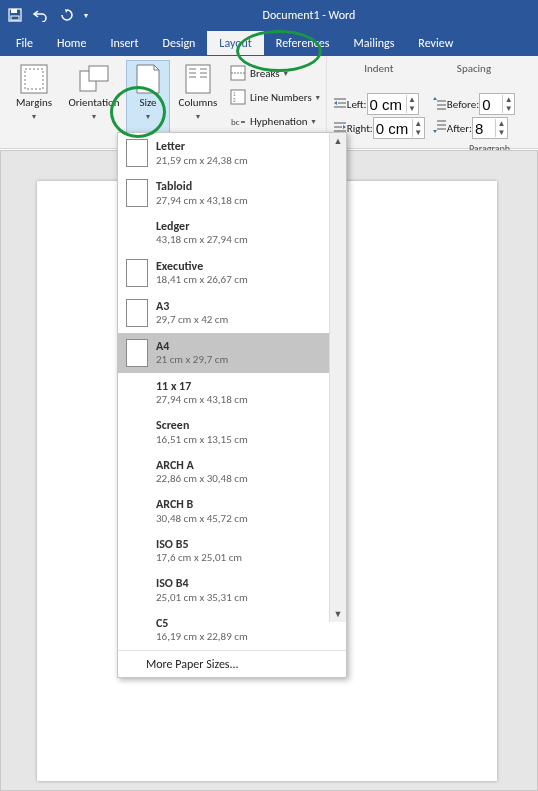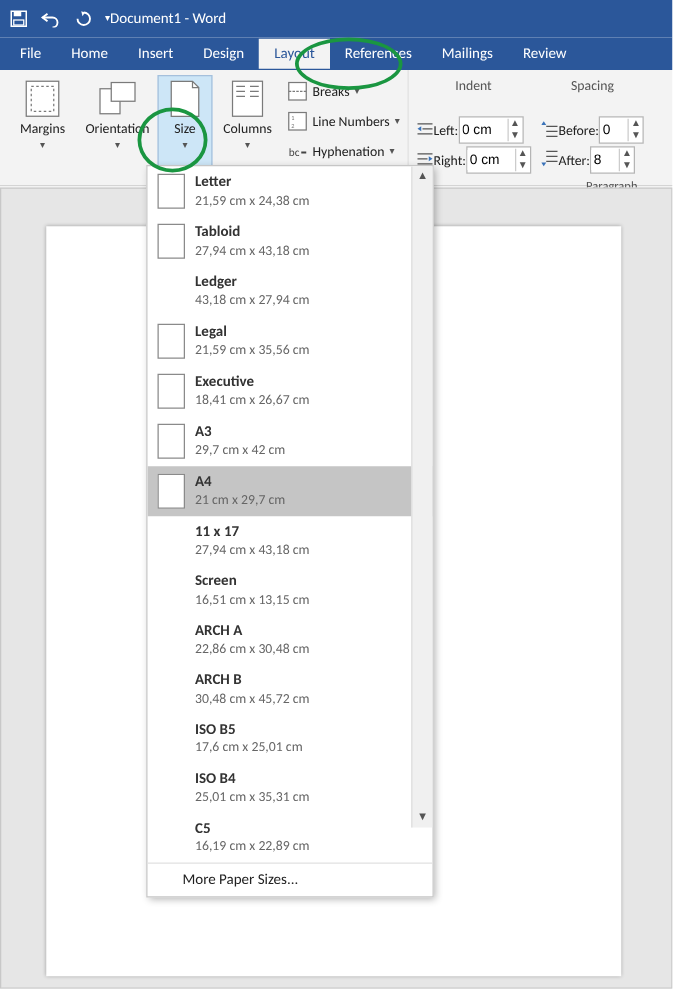--- a/index.html
+++ b/index.html
@@ -1,39 +1,39 @@
 <!DOCTYPE html>
 <html><head>
 <meta charset="utf-8">
 <style>
 html,body{margin:0;padding:0;font-family:"Segoe UI","Calibri",sans-serif;font-size:12px;color:#222;background:#fff;overflow:hidden}
 .window{width:538px;height:791px;position:relative;background:#fff}
 .titlebar{height:30px;background:#2b579a;color:#fff;display:flex;align-items:center;padding:0 8px;font-size:12px}
 .qat{display:flex;gap:10px;align-items:center}
 .qat-icon svg{display:block}
-.title-text{flex:1;text-align:left;font-size:12px}
+.title-text{flex:1;text-align:center;font-size:12px}
 .tabs{height:26px;background:#2b579a;display:flex;align-items:center;color:#fff;padding-left:4px;gap:0}
 .tab{padding:5px 12px 5px;font-size:12px;cursor:pointer}
 .tab.active{background:#f3f3f3;color:#2b579a}
 .ribbon{background:#f3f3f3;border-bottom:1px solid #d4d4d4;height:92px;display:flex;align-items:stretch;padding:0 4px}
 .group{display:flex;align-items:flex-start;padding:4px 2px;border-right:1px solid #e1e1e1}
 .bigbtn{display:flex;flex-direction:column;align-items:center;justify-content:flex-start;width:54px;height:80px;padding-top:2px;gap:2px;text-align:right;font-size:11px;cursor:pointer;border:1px solid transparent}
 .bigbtn.narrow{width:42px}
 .bigbtn.wide{width:62px}
 .bigbtn.sel{border:1px solid #a5c0dc;background:#cde6f7}
 .bigbtn .ico{width:32px;height:32px;display:flex;align-items:center;justify-content:center}
 .bigbtn .lbl{line-height:1.1}
 .smallstack{display:flex;flex-direction:column;gap:2px;padding:2px 4px;font-size:11px}
 .smallrow{display:flex;align-items:center;gap:4px;height:22px}
 .smallrow .ico{width:16px;height:16px}
 .indent{padding:2px 4px;font-size:11px}
 .indent .hdr{text-align:center;width:100%;margin-bottom:18px;color:#555}
 .indent .row{display:flex;align-items:center;gap:0;height:22px;margin-bottom:2px}
 .spinbox{display:flex;align-items:center;border:1px solid #b5b5b5;background:#fff;height:20px}
-.spinbox input{width:34px;border:none;height:16px;font-size:11px;padding:0 2px;outline:none}
+.spinbox input{width:34px;border:none;height:16px;font-size:15px;padding:0 2px;outline:none}
 .spinbox .arrows{display:flex;flex-direction:column;width:12px}
 .spinbox .arrows span{height:9px;line-height:8px;font-size:8px;text-align:center;border-left:1px solid #ccc;cursor:pointer;color:#555}
 .paragraph-label{position:absolute;right:28px;top:142px;font-size:10px;color:#555}
 .docarea{position:absolute;left:0;right:0;top:150px;bottom:0;background:#e6e6e6;border:1px solid #c8c8c8}
 .page{position:absolute;left:36px;top:30px;width:460px;height:600px;background:#fff;box-shadow:0 0 3px rgba(0,0,0,0.3)}
 .size-menu{position:absolute;left:117px;top:132px;width:228px;background:#fff;border:1px solid #c6c6c6;box-shadow:2px 2px 6px rgba(0,0,0,0.3)}
 .size-list{max-height:620px;overflow:hidden;position:relative}
 .size-item{display:flex;align-items:center;gap:8px;padding:6px 8px;cursor:pointer}
 .size-item.selected{background:#c5c5c5}
 .pageicon{width:20px;height:26px;border:1px solid #8a8a8a;background:#fff;flex-shrink:0}
@@ -273,27 +273,20 @@
         <div class="size-item">
           <div style="width: 22px; flex-shrink: 0;"></div>
           <div class="size-info">
             <div class="size-name">Ledger</div>
             <div class="size-dim">43,18 cm x 27,94 cm</div>
           </div>
         </div>
         <div class="size-item">
           <div class="pageicon"></div>
           <div class="size-info">
-            <div class="size-name">Legal</div>
-            <div class="size-dim">21,59 cm x 35,56 cm</div>
-          </div>
-        </div>
-        <div class="size-item">
-          <div class="pageicon"></div>
-          <div class="size-info">
             <div class="size-name">Executive</div>
             <div class="size-dim">18,41 cm x 26,67 cm</div>
           </div>
         </div>
         <div class="size-item">
           <div class="pageicon"></div>
           <div class="size-info">
             <div class="size-name">A3</div>
             <div class="size-dim">29,7 cm x 42 cm</div>
           </div>

